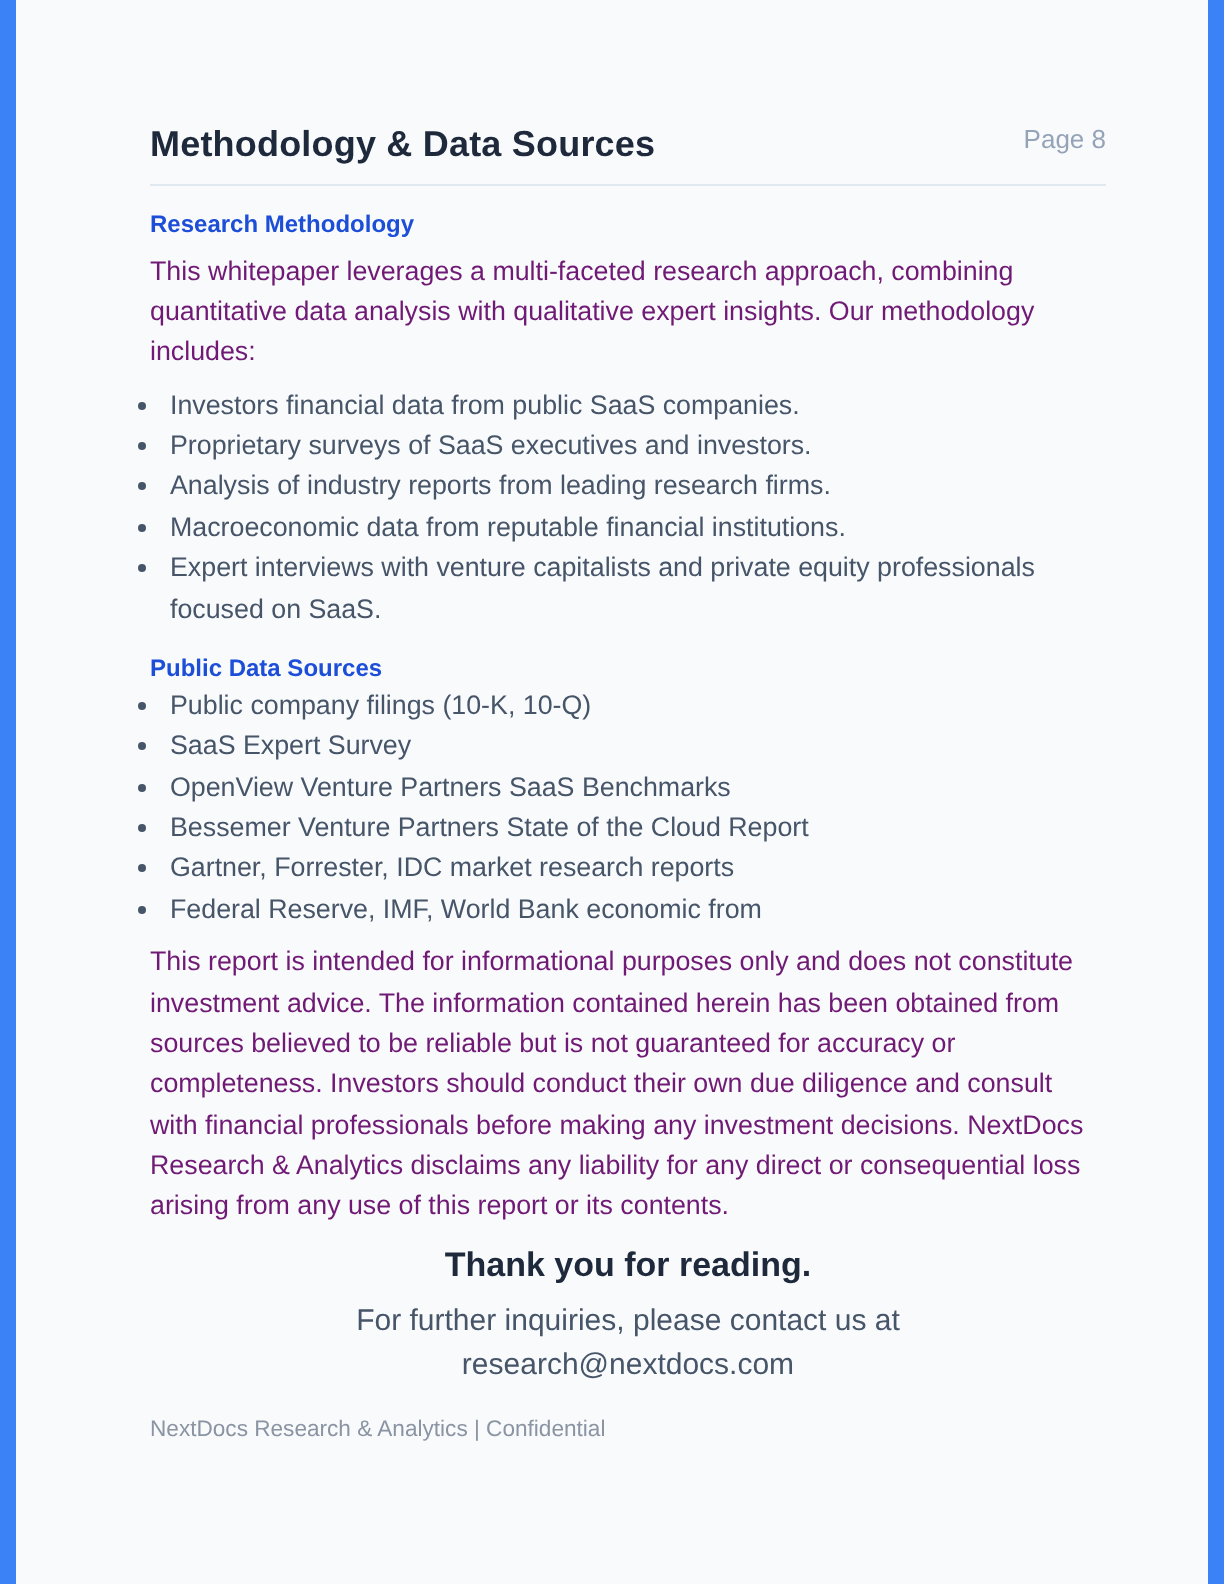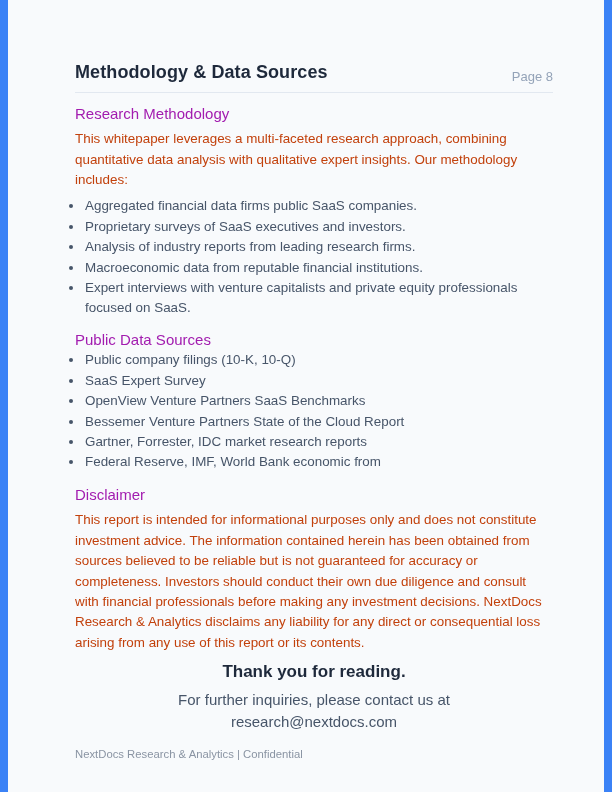--- a/index.html
+++ b/index.html
@@ -20,40 +20,40 @@
     position: absolute; top: 0; bottom: 0; width: 8px;
     background: #3b82f6;
   }
   .stripe.left { left: 0; }
   .stripe.right { right: 0; }
   .content {
     position: absolute; top: 0; left: 0; right: 0;
     padding: 62px 59px 0 75px;
   }
   .page-header {
-    display: flex; justify-content: space-between; align-items: flex-end;
+    display: flex; justify-content: space-between; align-items: flex-start;
   }
   .page-title {
     font-size: 18px; font-weight: bold; color: #1e293b;
     line-height: 1.2; letter-spacing: 0.1px;
   }
   .page-number {
     font-size: 13px; color: #94a3b8; font-weight: normal; padding-left: 22px;
   }
   .header-divider {
     border: none; border-top: 1px solid #e2e8f0;
     margin: 8px 0 0 0;
   }
   h2.section-heading {
-    font-size: 15px; font-weight: normal; color: #a21caf;
+    font-size: 12px; font-weight: bold; color: #1d4ed8;
     margin: 12px 0 0 0; line-height: 1.25;
   }
   h2.section-heading.disclaimer { margin-top: 13px; }
   p.body-text {
-    font-size: 13.4px; line-height: 1.52; color: #c2410c;
+    font-size: 13.4px; line-height: 1.52; color: #701a75;
     margin: 6px 0 0 0;
   }
   ul.bullet-list {
     margin: 6px 0 0 0;
     padding-left: 9px;
     list-style: disc outside;
   }
   ul.bullet-list.tight { margin-top: 1px; }
   ul.bullet-list li {
     font-size: 13.4px; line-height: 1.52; color: #475569;
@@ -87,42 +87,41 @@
     <div class="page-header">
       <div class="page-title">Methodology &amp; Data Sources</div>
       <div class="page-number">Page 8</div>
     </div>
     <hr class="header-divider">
 
     <section>
       <h2 class="section-heading">Research Methodology</h2>
       <p class="body-text">This whitepaper leverages a multi-faceted research approach, combining quantitative data analysis with qualitative expert insights. Our methodology includes:</p>
       <ul class="bullet-list">
-        <li>Aggregated financial data firms public SaaS companies.</li>
+        <li>Investors financial data from public SaaS companies.</li>
         <li>Proprietary surveys of SaaS executives and investors.</li>
         <li>Analysis of industry reports from leading research firms.</li>
         <li>Macroeconomic data from reputable financial institutions.</li>
         <li>Expert interviews with venture capitalists and private equity professionals focused on SaaS.</li>
       </ul>
     </section>
 
     <section>
       <h2 class="section-heading">Public Data Sources</h2>
       <ul class="bullet-list tight">
         <li>Public company filings (10-K, 10-Q)</li>
         <li>SaaS Expert Survey</li>
         <li>OpenView Venture Partners SaaS Benchmarks</li>
         <li>Bessemer Venture Partners State of the Cloud Report</li>
         <li>Gartner, Forrester, IDC market research reports</li>
         <li>Federal Reserve, IMF, World Bank economic from</li>
       </ul>
     </section>
 
     <section>
-      <h2 class="section-heading disclaimer">Disclaimer</h2>
       <p class="body-text">This report is intended for informational purposes only and does not constitute investment advice. The information contained herein has been obtained from sources believed to be reliable but is not guaranteed for accuracy or completeness. Investors should conduct their own due diligence and consult with financial professionals before making any investment decisions. NextDocs Research &amp; Analytics disclaims any liability for any direct or consequential loss arising from any use of this report or its contents.</p>
     </section>
 
     <div class="thank-you">Thank you for reading.</div>
 
     <div class="contact">
       <span>For further inquiries, please contact us at</span><br>
       <span>research@nextdocs.com</span>
     </div>
 

